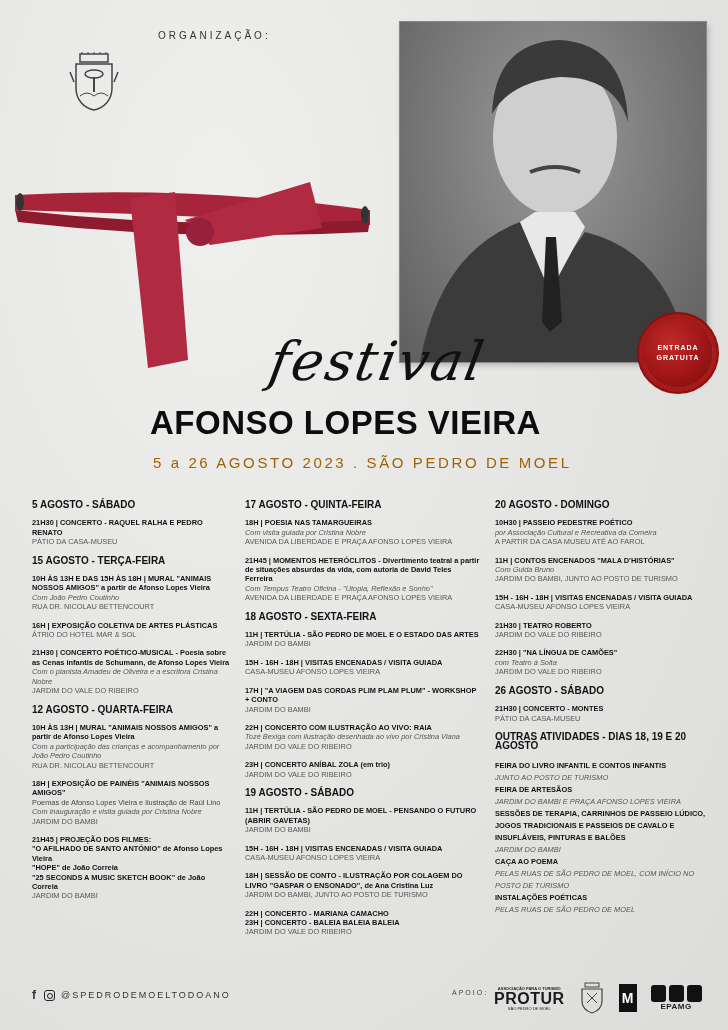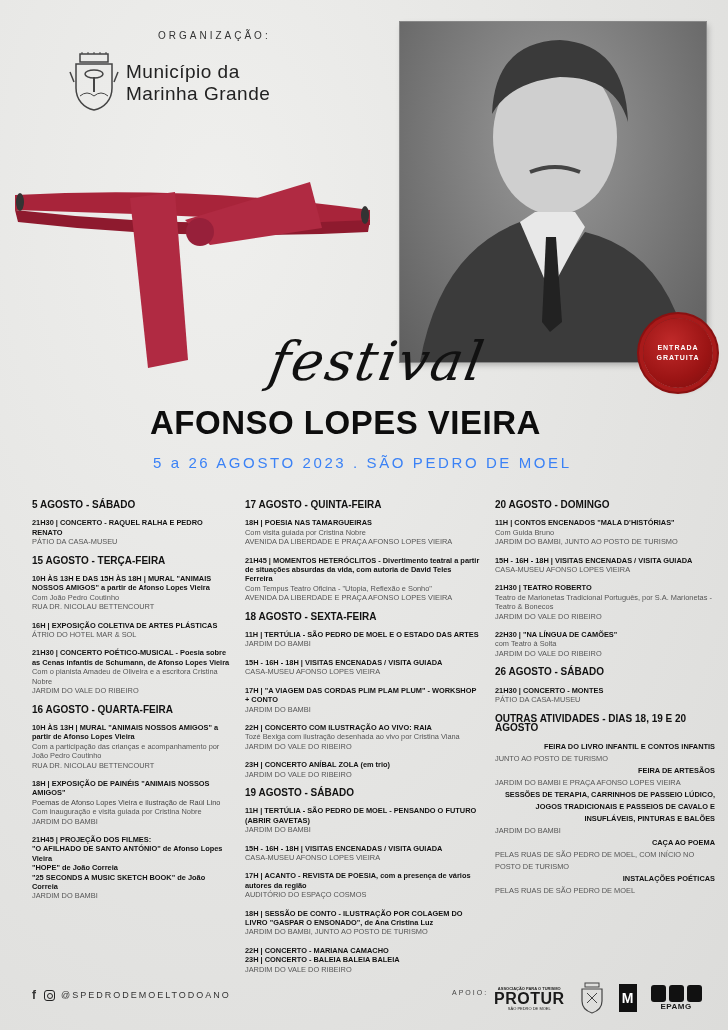--- a/index.html
+++ b/index.html
@@ -36,34 +36,34 @@
     position: absolute; left: 270px; top: 330px;
     font-family: "DejaVu Serif", serif; font-style: italic;
     font-size: 54px; color: #111; letter-spacing: 2px; transform: skewX(-10deg);
   }
   .main-title {
     position: absolute; left: 150px; top: 404px;
     font-size: 33px; font-weight: bold; letter-spacing: 0.5px; color: #0d0d0d;
   }
   .subtitle {
     position: absolute; left: 153px; top: 454px;
-    font-size: 15px; letter-spacing: 2.6px; color: #3b82f6;
+    font-size: 15px; letter-spacing: 2.6px; color: #a16207;
   }
   .col { position: absolute; top: 500px; font-size: 7.4px; line-height: 9.4px; }
   .col1 { left: 32px; width: 200px; }
   .col2 { left: 245px; width: 235px; }
   .col3 { left: 495px; width: 220px; }
   .day { font-weight: bold; font-size: 10px; margin-bottom: 9px; color: #111; }
   .ev { margin-bottom: 9px; }
   .ev .t { font-weight: bold; color: #111; }
-  .ev .i { color: #555; display: block; }
+  .ev .i { font-style: italic; color: #555; display: block; }
   .ev .n { color: #444; display: block; }
   .ev .p { color: #555; display: block; }
-  .other .oh { font-weight: bold; display: block; line-height: 12px; color: #111; text-align: right; }
-  .other .ol { display: block; color: #555; line-height: 12px; }
+  .other .oh { font-weight: bold; display: block; line-height: 12px; color: #111; }
+  .other .ol { display: block; color: #555; line-height: 12px; font-style: italic; }
   .footer-social { position: absolute; left: 32px; top: 988px; display: flex; align-items: center; gap: 6px; font-size: 9px; letter-spacing: 2px; color: #333; }
   .fb { font-weight: bold; font-size: 12px; }
   .ig { width: 11px; height: 11px; border: 1.6px solid #222; border-radius: 3px; position: relative; }
   .ig::after { content: ""; position: absolute; left: 2px; top: 2px; width: 4px; height: 4px; border: 1.3px solid #222; border-radius: 50%; }
   .apoio { position: absolute; left: 452px; top: 989px; font-size: 7px; letter-spacing: 2px; color: #444; }
   .sponsors { position: absolute; left: 494px; top: 982px; display: flex; align-items: center; gap: 14px; }
   .protur { display: flex; flex-direction: column; align-items: center; }
   .protur .sm { font-size: 4px; font-weight: bold; }
   .protur .big { font-size: 16px; font-weight: bold; letter-spacing: 0.5px; line-height: 15px; }
   .protur .sub { font-size: 4px; line-height: 5px; }
@@ -82,24 +82,20 @@
 <div class="logo">
   <svg class="crest" viewBox="0 0 52 62">
     <rect x="12" y="2" width="28" height="8" fill="none" stroke="#444" stroke-width="1.5"></rect>
     <path d="M14 2v-2M20 2v-2M26 2v-2M32 2v-2M38 2v-2" stroke="#444"></path>
     <path d="M8 12h36v24c0 12-8 20-18 22c-10-2-18-10-18-22z" fill="none" stroke="#444" stroke-width="1.5"></path>
     <ellipse cx="26" cy="22" rx="9" ry="4" fill="none" stroke="#444" stroke-width="1.5"></ellipse>
     <line x1="26" y1="25" x2="26" y2="40" stroke="#444" stroke-width="2"></line>
     <path d="M12 44q7-6 14 0q7-6 14 0" fill="none" stroke="#444"></path>
     <path d="M2 20l4 10M50 20l-4 10" stroke="#444" stroke-width="1.5"></path>
   </svg>
-  <div class="logo-text">
-    <div>Município da</div>
-    <div>Marinha Grande</div>
-  </div>
 </div>
 
 <svg class="ribbon" viewBox="0 0 370 200">
   <path d="M5 25 Q180 15 360 40 L360 55 Q180 45 5 40 Z" fill="#a8243a"></path>
   <path d="M5 40 Q180 60 360 50 L358 62 Q180 72 8 52 Z" fill="#8e1a2e"></path>
   <path d="M120 28 L165 22 L178 190 L138 198 Z" fill="#b02a42"></path>
   <path d="M175 50 L300 12 L312 58 L200 75 Z" fill="#b02a42"></path>
   <circle cx="190" cy="62" r="14" fill="#97203a"></circle>
   <ellipse cx="10" cy="32" rx="4" ry="9" fill="#333"></ellipse>
   <ellipse cx="355" cy="45" rx="4" ry="9" fill="#333"></ellipse>
@@ -141,21 +137,21 @@
   <div class="ev">
     <span class="t">16H</span><span class="t"> | </span><span class="t">EXPOSIÇÃO COLETIVA DE ARTES PLÁSTICAS</span>
     <span class="p">ÁTRIO DO HOTEL MAR &amp; SOL</span>
   </div>
   <div class="ev">
     <span class="t">21H30</span><span class="t"> | </span><span class="t">CONCERTO POÉTICO-MUSICAL</span><span class="t"> - Poesia sobre as Cenas infantis de Schumann, de Afonso Lopes Vieira</span>
     <span class="i">Com o pianista Amadeu de Oliveira e a escritora Cristina Nobre</span>
     <span class="p">JARDIM DO VALE DO RIBEIRO</span>
   </div>
 
-  <div class="day">16 AGOSTO - QUARTA-FEIRA</div>
+  <div class="day">12 AGOSTO - QUARTA-FEIRA</div>
   <div class="ev">
     <span class="t">10H ÀS 13H</span><span class="t"> | </span><span class="t">MURAL "ANIMAIS NOSSOS AMIGOS"</span><span class="t"> a partir de Afonso Lopes Vieira</span>
     <span class="i">Com a participação das crianças e acompanhamento por João Pedro Coutinho</span>
     <span class="p">RUA DR. NICOLAU BETTENCOURT</span>
   </div>
   <div class="ev">
     <span class="t">18H</span><span class="t"> | </span><span class="t">EXPOSIÇÃO DE PAINÉIS "ANIMAIS NOSSOS AMIGOS"</span>
     <span class="n">Poemas de Afonso Lopes Vieira e ilustração de Raúl Lino</span>
     <span class="i">Com inauguração e visita guiada por Cristina Nobre</span>
     <span class="p">JARDIM DO BAMBI</span>
@@ -208,48 +204,48 @@
   <div class="day">19 AGOSTO - SÁBADO</div>
   <div class="ev">
     <span class="t">11H</span><span class="t"> | </span><span class="t">TERTÚLIA - SÃO PEDRO DE MOEL - PENSANDO O FUTURO (ABRIR GAVETAS)</span>
     <span class="p">JARDIM DO BAMBI</span>
   </div>
   <div class="ev">
     <span class="t">15H - 16H - 18H</span><span class="t"> | </span><span class="t">VISITAS ENCENADAS / VISITA GUIADA</span>
     <span class="p">CASA-MUSEU AFONSO LOPES VIEIRA</span>
   </div>
   <div class="ev">
-    <span class="t">17H</span><span class="t"> | </span><span class="t">ACANTO - REVISTA DE POESIA</span><span class="t">, com a presença de vários autores da região</span>
-    <span class="p">AUDITÓRIO DO ESPAÇO COSMOS</span>
-  </div>
-  <div class="ev">
     <span class="t">18H</span><span class="t"> | </span><span class="t">SESSÃO DE CONTO - ILUSTRAÇÃO POR COLAGEM DO LIVRO "GASPAR O ENSONADO"</span><span class="t">, de Ana Cristina Luz</span>
     <span class="p">JARDIM DO BAMBI, JUNTO AO POSTO DE TURISMO</span>
   </div>
   <div class="ev">
     <span class="t">22H</span><span class="t"> | </span><span class="t">CONCERTO - MARIANA CAMACHO</span><br>
     <span class="t">23H</span><span class="t"> | </span><span class="t">CONCERTO - BALEIA BALEIA BALEIA</span>
     <span class="p">JARDIM DO VALE DO RIBEIRO</span>
   </div>
 </div>
 
 <div class="col col3">
   <div class="day">20 AGOSTO - DOMINGO</div>
+  <div class="ev">
+    <span class="t">10H30</span><span class="t"> | </span><span class="t">PASSEIO PEDESTRE POÉTICO</span>
+    <span class="i">por Associação Cultural e Recreativa da Comeira</span>
+    <span class="p">A PARTIR DA CASA MUSEU ATÉ AO FAROL</span>
+  </div>
   <div class="ev">
     <span class="t">11H</span><span class="t"> | </span><span class="t">CONTOS ENCENADOS "MALA D'HISTÓRIAS"</span>
     <span class="i">Com Guida Bruno</span>
     <span class="p">JARDIM DO BAMBI, JUNTO AO POSTO DE TURISMO</span>
   </div>
   <div class="ev">
     <span class="t">15H - 16H - 18H</span><span class="t"> | </span><span class="t">VISITAS ENCENADAS / VISITA GUIADA</span>
     <span class="p">CASA-MUSEU AFONSO LOPES VIEIRA</span>
   </div>
   <div class="ev">
     <span class="t">21H30</span><span class="t"> | </span><span class="t">TEATRO ROBERTO</span>
-    <span class="i">Teatro de Marionetas Tradicional Português, por S.A. Marionetas - Teatro &amp; Bonecos</span>
     <span class="p">JARDIM DO VALE DO RIBEIRO</span>
   </div>
   <div class="ev">
     <span class="t">22H30</span><span class="t"> | </span><span class="t">"NA LÍNGUA DE CAMÕES"</span>
     <span class="i">com Teatro à Solta</span>
     <span class="p">JARDIM DO VALE DO RIBEIRO</span>
   </div>
 
   <div class="day">26 AGOSTO - SÁBADO</div>
   <div class="ev">

